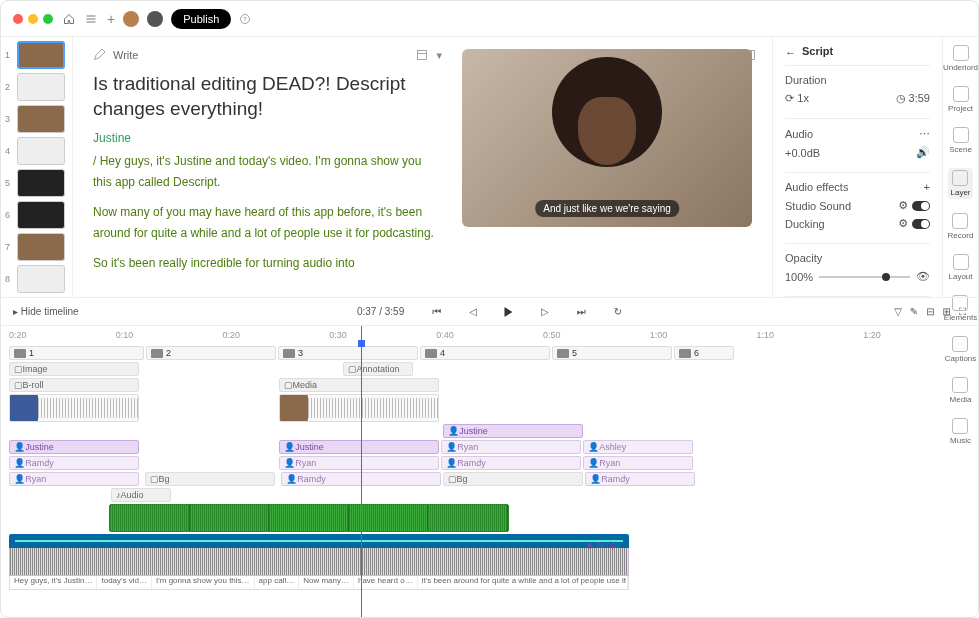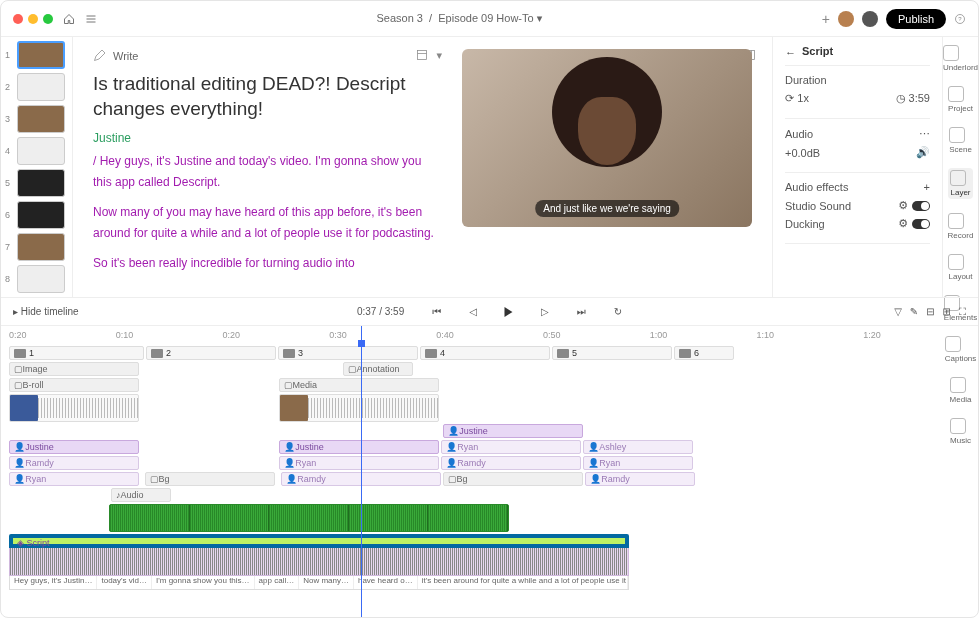--- a/index.html
+++ b/index.html
@@ -11,42 +11,42 @@
 .topbar-right { display:flex; align-items:center; gap:8px; }
 .avatar { width:16px; height:16px; border-radius:50%; background:#b8804f; }
 .publish-btn { background:#000; color:#fff; border-radius:12px; padding:4px 12px; font-size:11px; }
 .main { display:flex; height:260px; }
 .thumbs { width:72px; border-right:1px solid #eee; padding:4px; overflow:hidden; }
 .thumb { display:flex; gap:4px; margin-bottom:4px; align-items:center; }
 .thumb-num { font-size:9px; color:#888; width:8px; }
 .thumb-img { width:48px; height:28px; border-radius:3px; background:#ddd; border:1px solid #ccc; }
 .thumb.sel .thumb-img { border:2px solid #4a9eff; }
 .editor { flex:1; padding:12px 20px; overflow:hidden; }
-.ed-toolbar { display:flex; align-items:center; gap:8px; margin-bottom:10px; color:#666; }
+.ed-toolbar { display:flex; align-items:flex-start; gap:8px; margin-bottom:10px; color:#666; }
 .ed-toolbar-right { margin-left:auto; display:flex; gap:8px;}
 .title { font-size:19px; font-weight:400; line-height:1.3; margin-bottom:10px; }
 .speaker { color:#2a9d5f; font-size:12px; margin-bottom:6px; }
-.para { font-size:12px; line-height:1.7; color:#a21caf; margin-bottom:10px; }
+.para { font-size:12px; line-height:1.7; color:#4d7c0f; margin-bottom:10px; }
 .preview { width:310px; padding:12px 16px 0 0; }
 .video { width:290px; height:178px; border-radius:6px; background:linear-gradient(135deg,#c8b8a8 0%,#8a7560 100%); position:relative; }
 .hair { position:absolute; left:50%; top:8px; transform:translateX(-50%); width:110px; height:110px; border-radius:50%; background:#2a1a15; }
 .face { position:absolute; left:50%; top:48px; transform:translateX(-50%); width:58px; height:68px; border-radius:40% 40% 50% 50%; background:#6b4a35; }
 .caption { position:absolute; bottom:10px; left:50%; transform:translateX(-50%); background:rgba(0,0,0,.6); color:#fff; padding:3px 8px; font-size:10px; border-radius:8px; white-space:nowrap; }
 .inspector { width:170px; border-left:1px solid #eee; padding:8px 12px; overflow:auto; font-size:11px; }
 .insp-head { display:flex; align-items:center; gap:6px; font-weight:600; margin-bottom:8px; }
 .insp-sec { border-top:1px solid #eee; padding:8px 0; }
 .insp-sec:first-of-type { border-top:none; }
 .insp-label { color:#555; margin-bottom:6px; display:flex; justify-content:space-between; align-items:center; }
 .insp-row { display:flex; justify-content:space-between; align-items:center; margin-bottom:5px; color:#555; }
 .toggle { width:18px; height:10px; background:#333; border-radius:5px; position:relative; }
 .toggle::after { content:''; position:absolute; right:1px; top:1px; width:8px; height:8px; background:#fff; border-radius:50%; }
 .slider { flex:1; height:2px; background:#ccc; margin:0 6px; position:relative; }
 .slider::after { content:''; position:absolute; right:20px; top:-3px; width:8px; height:8px; background:#333; border-radius:50%; }
 .railbar { width:36px; border-left:1px solid #eee; padding:8px 0; display:flex; flex-direction:column; align-items:center; gap:14px; }
-.rail-item { display:flex; flex-direction:column; gap:2px; color:#666; cursor:pointer; }
+.rail-item { display:flex; flex-direction:column; align-items:center; gap:2px; color:#666; cursor:pointer; }
 .rail-item.active { color:#333; background:#f0f0f0; border-radius:4px; padding:2px; }
 .rail-ico { width:16px; height:16px; border:1px solid #bbb; border-radius:3px; }
 .rail-lbl { font-size:8px; }
 .controls { height:28px; border-top:1px solid #eee; display:flex; align-items:center; padding:11px 12px; gap:10px; font-size:10px; color:#555; }
 .ctrl-center { position:absolute; left:50%; transform:translateX(-50%); display:flex; gap:28px; align-items:center;}
 .play { width:0; height:0; border-left:8px solid #333; border-top:5px solid transparent; border-bottom:5px solid transparent;}
 .ctrl-right { margin-left:auto; display:flex; gap:8px;}
 .timeline { height:294px; border-top:1px solid #eee; padding:4px 8px; overflow:hidden; position:relative;}
 .ruler { display:flex; height:16px; color:#999; font-size:9px; }
 .ruler span { flex:1; }
@@ -60,21 +60,21 @@
 .clip.purple { background:#e8d8f5; border:1px solid #c8a8dd; color:#7a4a9e; }
 .clip.lpurple { background:#f4edf9; border:1px solid #d8c8e5; color:#9a7ab5; }
 .lane-media { height:28px; margin-bottom:2px; display:flex; gap:2px;}
 .media-clip { height:28px; border:1px solid #ddd; border-radius:2px; display:flex; align-items:center; background:#f9f9f9;}
 .m-prev { width:28px;height:26px;background:#4a6a8a;border-radius:1px;}
 .m-wave { flex:1; height:20px; background:repeating-linear-gradient(90deg,#bbb 0 1px,transparent 1px 3px);}
 .audio-trk { height:28px; margin:2px 0; }
 .audio-clip { height:28px; background:#3aaa3a; border:1px solid #2a8a2a; border-radius:2px; display:flex;}
 .aud-seg { flex:1; border-right:1px solid rgba(0,0,0,.2); background:repeating-linear-gradient(90deg,rgba(0,60,0,.3) 0 1px,transparent 1px 2px);}
 .script-trk { }
-.script-head { height:14px; background:#bef264; border:4px solid #0369a1; border-radius:2px 2px 0 0; font-size:9px; padding:0 4px;color:#7a4a9e;}
+.script-head { height:14px; background:#5eead4; border:6px solid #0369a1; border-radius:2px 2px 0 0; font-size:9px; padding:0 4px;color:#7a4a9e;text-align:right;}
 .script-wave { height:28px; background:#e8d8f0; border:1px solid #d0b8dd; border-top:none; background-image:repeating-linear-gradient(90deg,#888 0 1px,transparent 1px 2px);}
 .script-text { display:flex; height:14px; border:1px solid #ddd; border-top:none; font-size:8px; color:#666;}
 .script-text span { padding:0 4px; border-right:1px solid #eee; white-space:nowrap; overflow:hidden;}
 .playhead { position:absolute; left:360px; top:0; bottom:0; width:1px; background:#3a6af5; pointer-events:none;}
 .playhead::before { content:''; position:absolute; top:14px; left:-3px; width:7px;height:7px; background:#3a6af5;}
 .ico { width:12px;height:12px; display:inline-block; }
 svg { width:100%; height:100%; }
 </style>
 </head>
 <body>
@@ -84,23 +84,20 @@
     <div class="win-btn" style="background:#ff5f56"></div>
     <div class="win-btn" style="background:#ffbd2e"></div>
     <div class="win-btn" style="background:#27c93f"></div>
   </div>
   <span class="ico"><svg viewBox="0 0 16 16">
         <path d="M2 8l6-6 6 6v6H9v-4H7v4H2z" fill="none" stroke="#666" stroke-width="1.2"></path>
       </svg></span>
   <span class="ico"><svg viewBox="0 0 16 16">
         <path d="M2 4h12M2 8h12M2 12h12" stroke="#666" stroke-width="1.2"></path>
       </svg></span>
-  <div class="breadcrumb">
-    <span>Season 3</span> &nbsp;/&nbsp; <span>Episode 09 How-To</span> <span>▾</span>
-  </div>
   <div class="topbar-right">
     <span style="font-size:14px;color:#888">+</span>
     <div class="avatar"></div>
     <div class="avatar" style="background:#555"></div>
     <div class="publish-btn">Publish</div>
     <span class="ico"><svg viewBox="0 0 16 16">
           <circle cx="8" cy="8" r="6" fill="none" stroke="#888"></circle>
           <text x="8" y="11" text-anchor="middle" font-size="8" fill="#888">?</text>
         </svg></span>
   </div>
@@ -211,20 +208,28 @@
         </div>
       <div class="insp-row">
           <span>Ducking</span>
           <span style="display:flex;gap:4px;align-items:center">
             <span>⚙</span>
             <div class="toggle"></div>
           </span>
         </div>
     </div>
     <div class="insp-sec">
+      <div class="insp-label">Opacity</div>
+      <div class="insp-row">
+          <span>100%</span>
+          <div class="slider"></div>
+          <span>👁</span>
+        </div>
+    </div>
+    <div class="insp-sec">
       
       
       
       
     </div>
 
   </div>
 
   <div class="railbar">
     <div class="rail-item">

